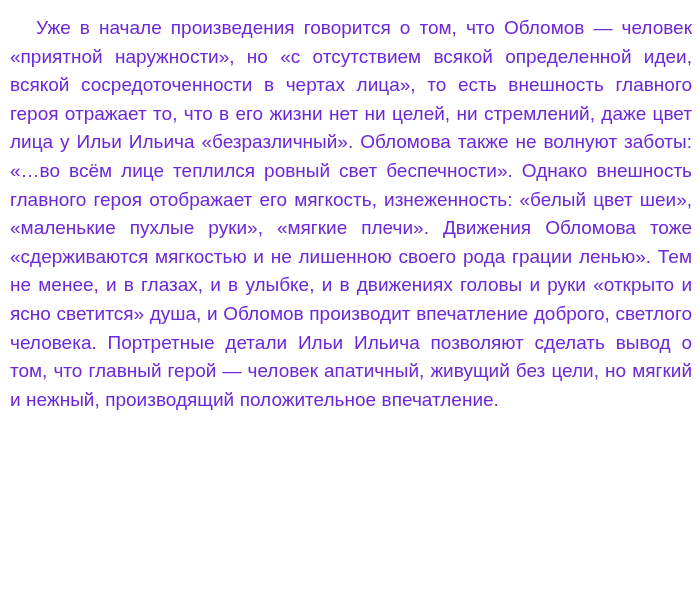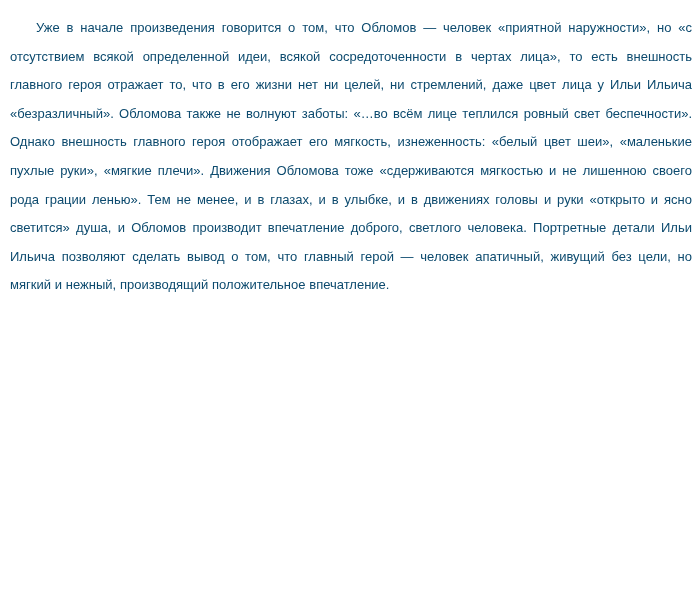--- a/index.html
+++ b/index.html
@@ -16,26 +16,26 @@
   }
   .page {
     box-sizing: border-box;
     width: 700px;
     height: 594px;
     padding: 14px 8px 0 10px;
     background: #ffffff;
   }
   .body-text {
     margin: 0;
-    font-size: 13px;
+    font-size: 19px;
     line-height: 28.6px;
     text-align: justify;
     text-justify: inter-word;
     text-indent: 26px;
-    color: #0c4a6e;
+    color: #6d28d9;
     white-space: pre-wrap;
     word-spacing: 0.2px;
     hyphens: none;
   }
 </style>
 </head>
 <body>
 
 <div class="page">
   <p class="body-text">Уже в начале произведения говорится о том, что Обломов — человек «приятной наружности», но «с отсутствием всякой определенной идеи, всякой сосредоточенности в чертах лица», то есть внешность главного героя отражает то, что в его жизни нет ни целей, ни стремлений, даже цвет лица у Ильи Ильича «безразличный». Обломова также не волнуют заботы: «…во всём лице теплился ровный свет беспечности». Однако внешность главного героя отображает его мягкость, изнеженность: «белый цвет шеи», «маленькие пухлые руки», «мягкие плечи». Движения Обломова тоже «сдерживаются мягкостью и не лишенною своего рода грации ленью». Тем не менее, и в глазах, и в улыбке, и в движениях головы и руки «открыто и ясно светится» душа, и Обломов производит впечатление доброго, светлого человека. Портретные детали Ильи Ильича позволяют сделать вывод о том, что главный герой — человек апатичный, живущий без цели, но мягкий и нежный, производящий положительное впечатление.</p>

